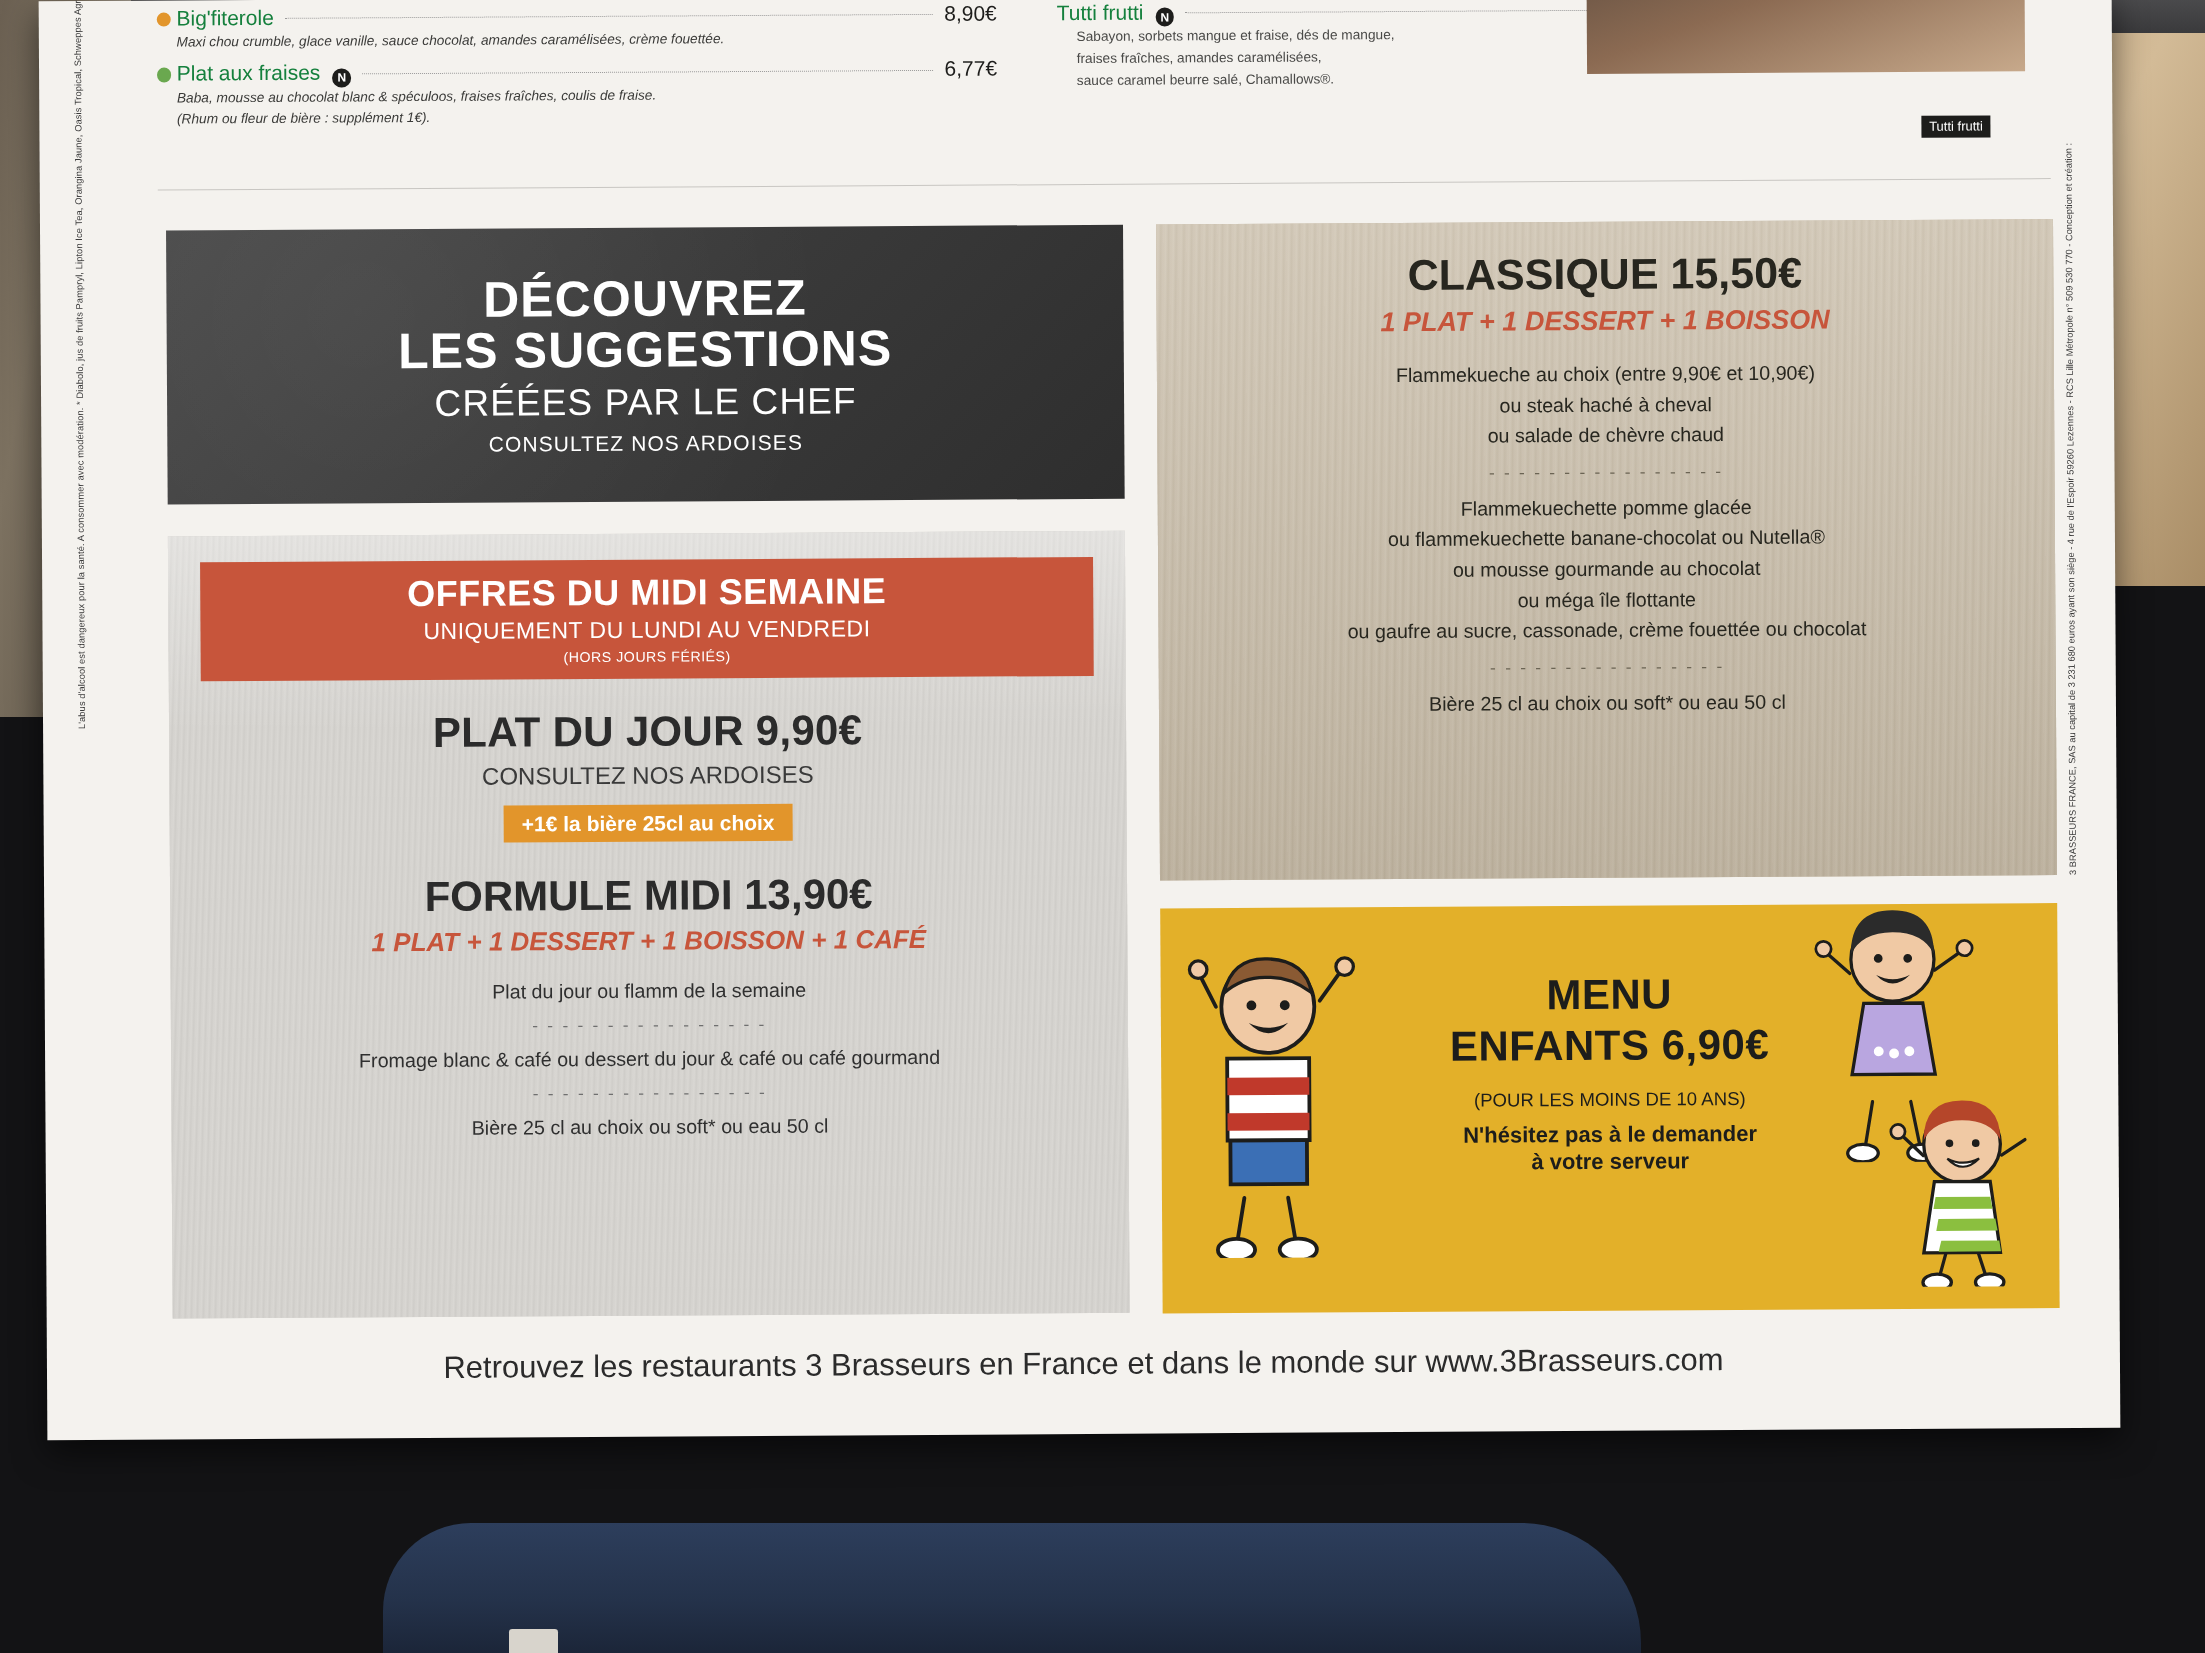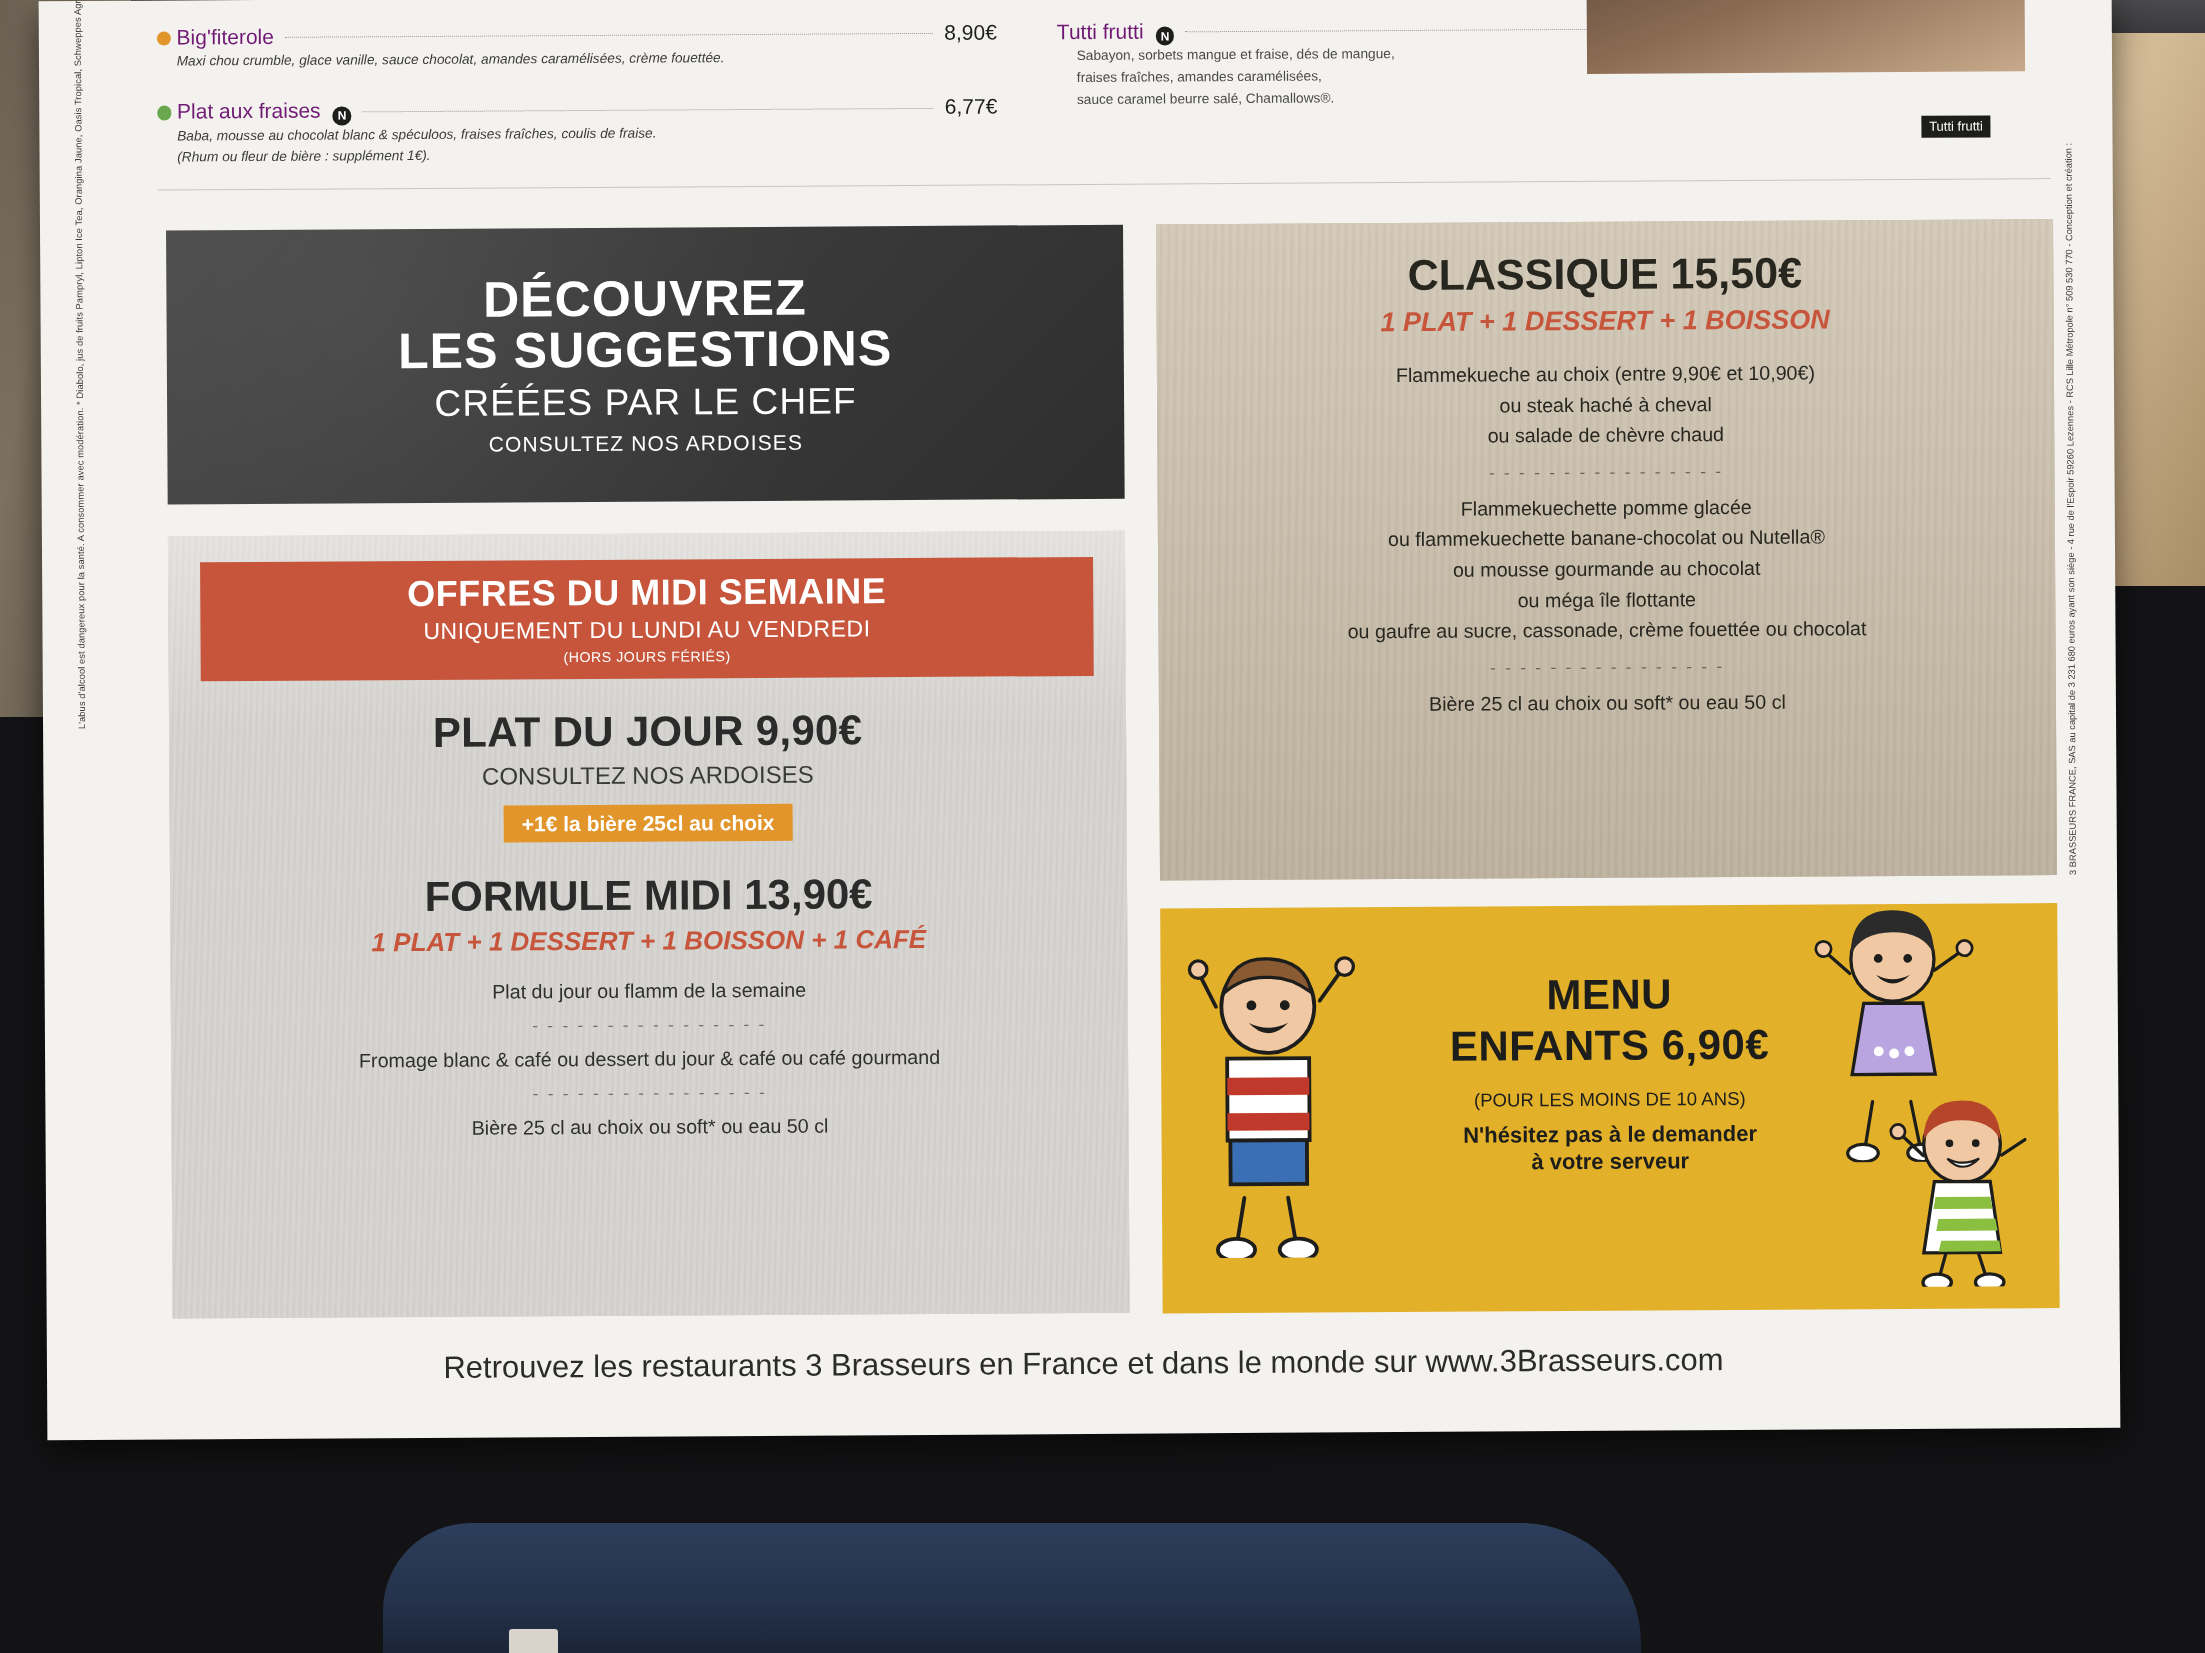--- a/index.html
+++ b/index.html
@@ -118,36 +118,35 @@
     width: 14.2px; height: 14.2px; border-radius: 50%;
     display: inline-block;
     flex: 0 0 auto;
     position: relative;
     top: 1.6px;
   }
   .dot.orange { background: #e2952b; }
   .dot.green  { background: #6aa84f; }
   .dish-name {
     font-size: 21px;
-    color: #701a75;
+    color: #15803d;
     font-weight: 400;
     white-space: nowrap;
   }
   .leader {
     flex: 1 1 auto;
     border-bottom: 1.1px dotted #9a9a9a;
     position: relative;
     top: -5.5px;
     margin: 0 5.5px;
   }
   .price {
     font-size: 21px;
     color: #1d1d1b;
     white-space: nowrap;
-    margin-top: 19px;
   }
   .n-badge {
     display: inline-flex;
     align-items: center; justify-content: center;
     width: 18.6px; height: 18.6px;
     border-radius: 50%;
     background: #1d1d1b;
     color: #fff;
     font-size: 12px;
     font-weight: bold;

